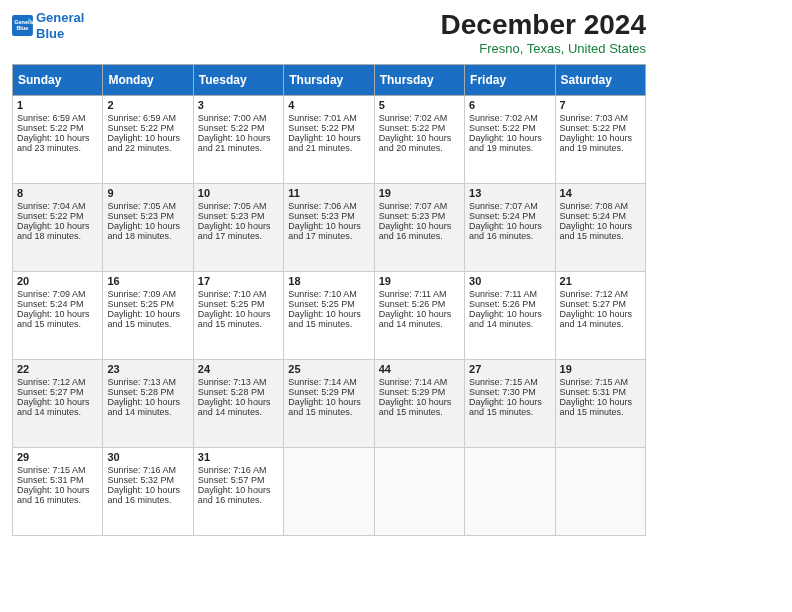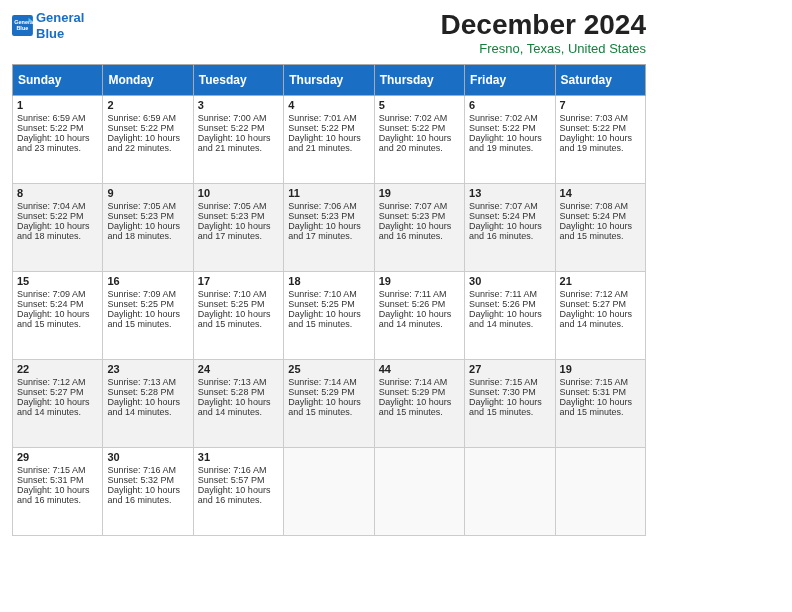--- a/index.html
+++ b/index.html
@@ -210,21 +210,21 @@
       </td>
           <td>
         <span class="day-num">14</span>
         <span>Sunrise: 7:08 AM</span><br>
         <span>Sunset: 5:24 PM</span><br>
         <span>Daylight: 10 hours and 15 minutes.</span>
       </td>
         </tr>
         <tr>
           <td>
-        <span class="day-num">15</span>
+        <span class="day-num">20</span>
         <span>Sunrise: 7:09 AM</span><br>
         <span>Sunset: 5:24 PM</span><br>
         <span>Daylight: 10 hours and 15 minutes.</span>
       </td>
           <td>
         <span class="day-num">16</span>
         <span>Sunrise: 7:09 AM</span><br>
         <span>Sunset: 5:25 PM</span><br>
         <span>Daylight: 10 hours and 15 minutes.</span>
       </td>

